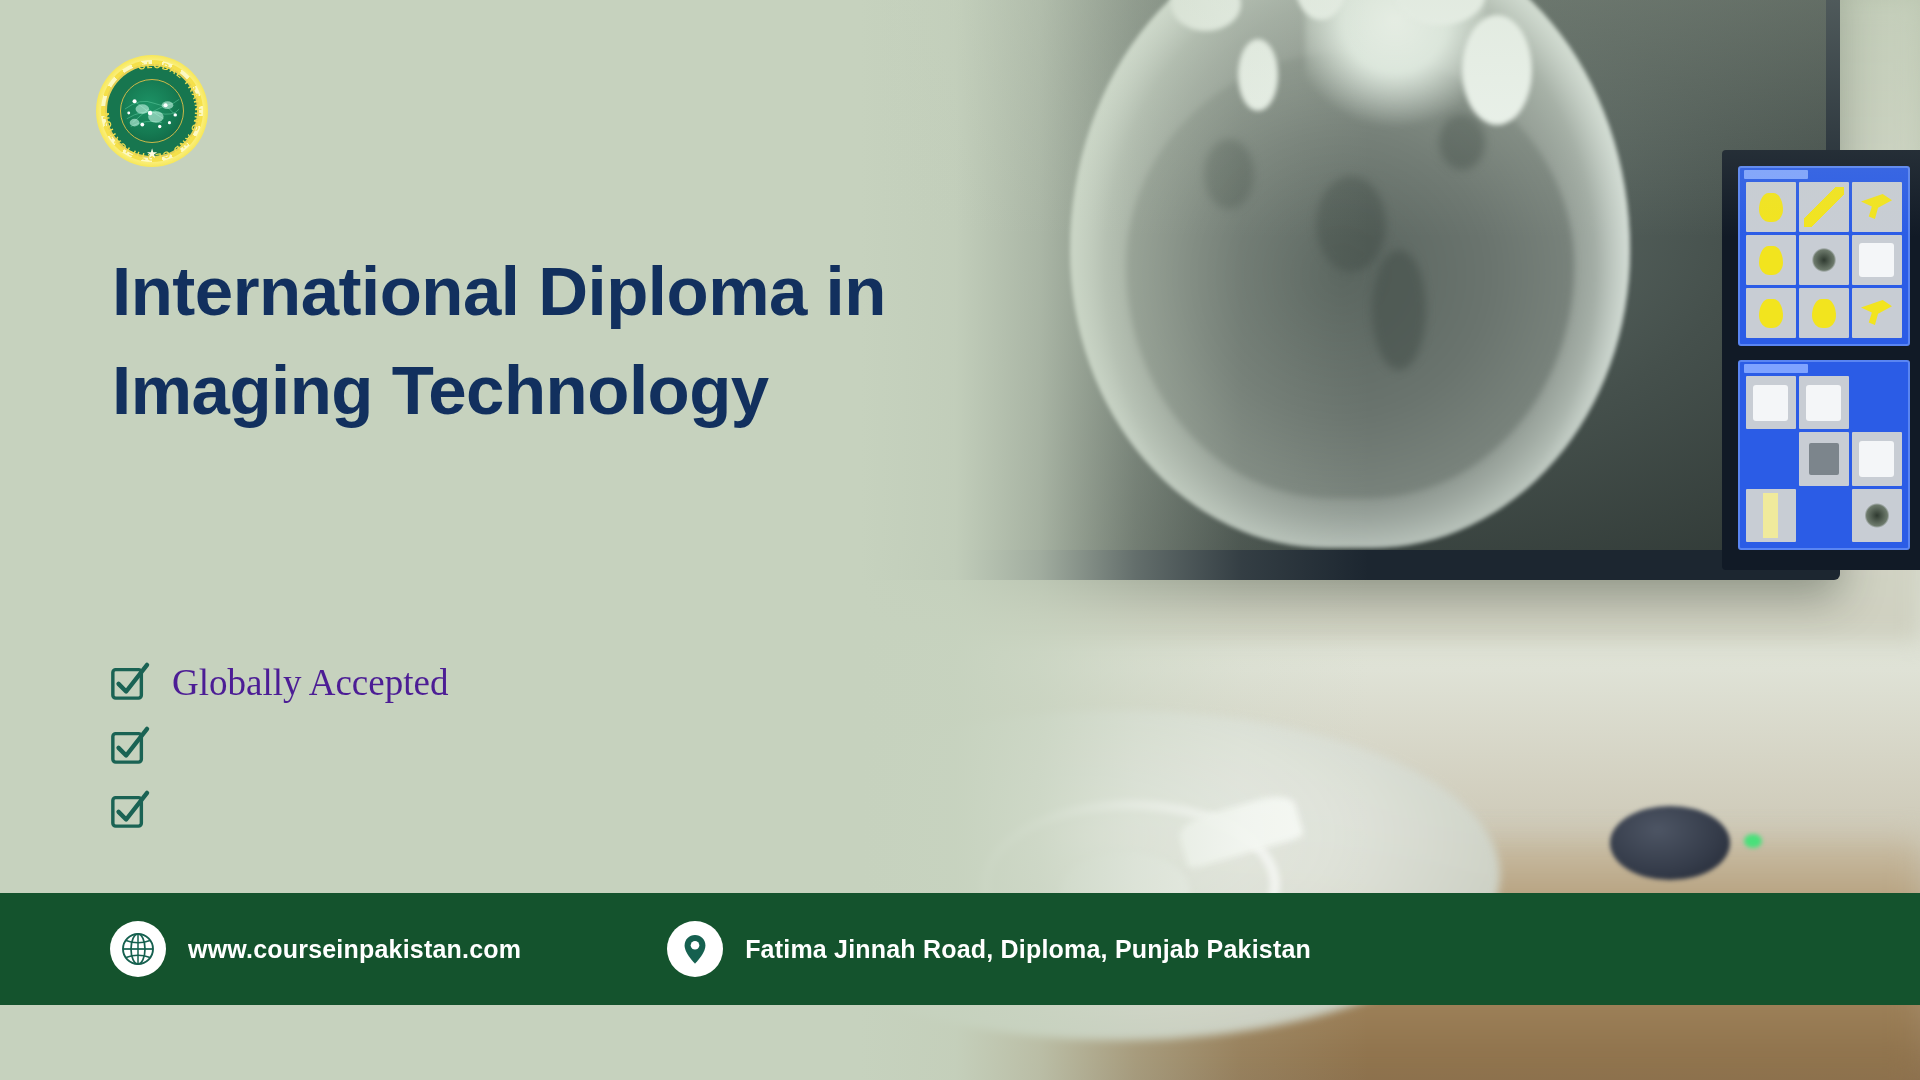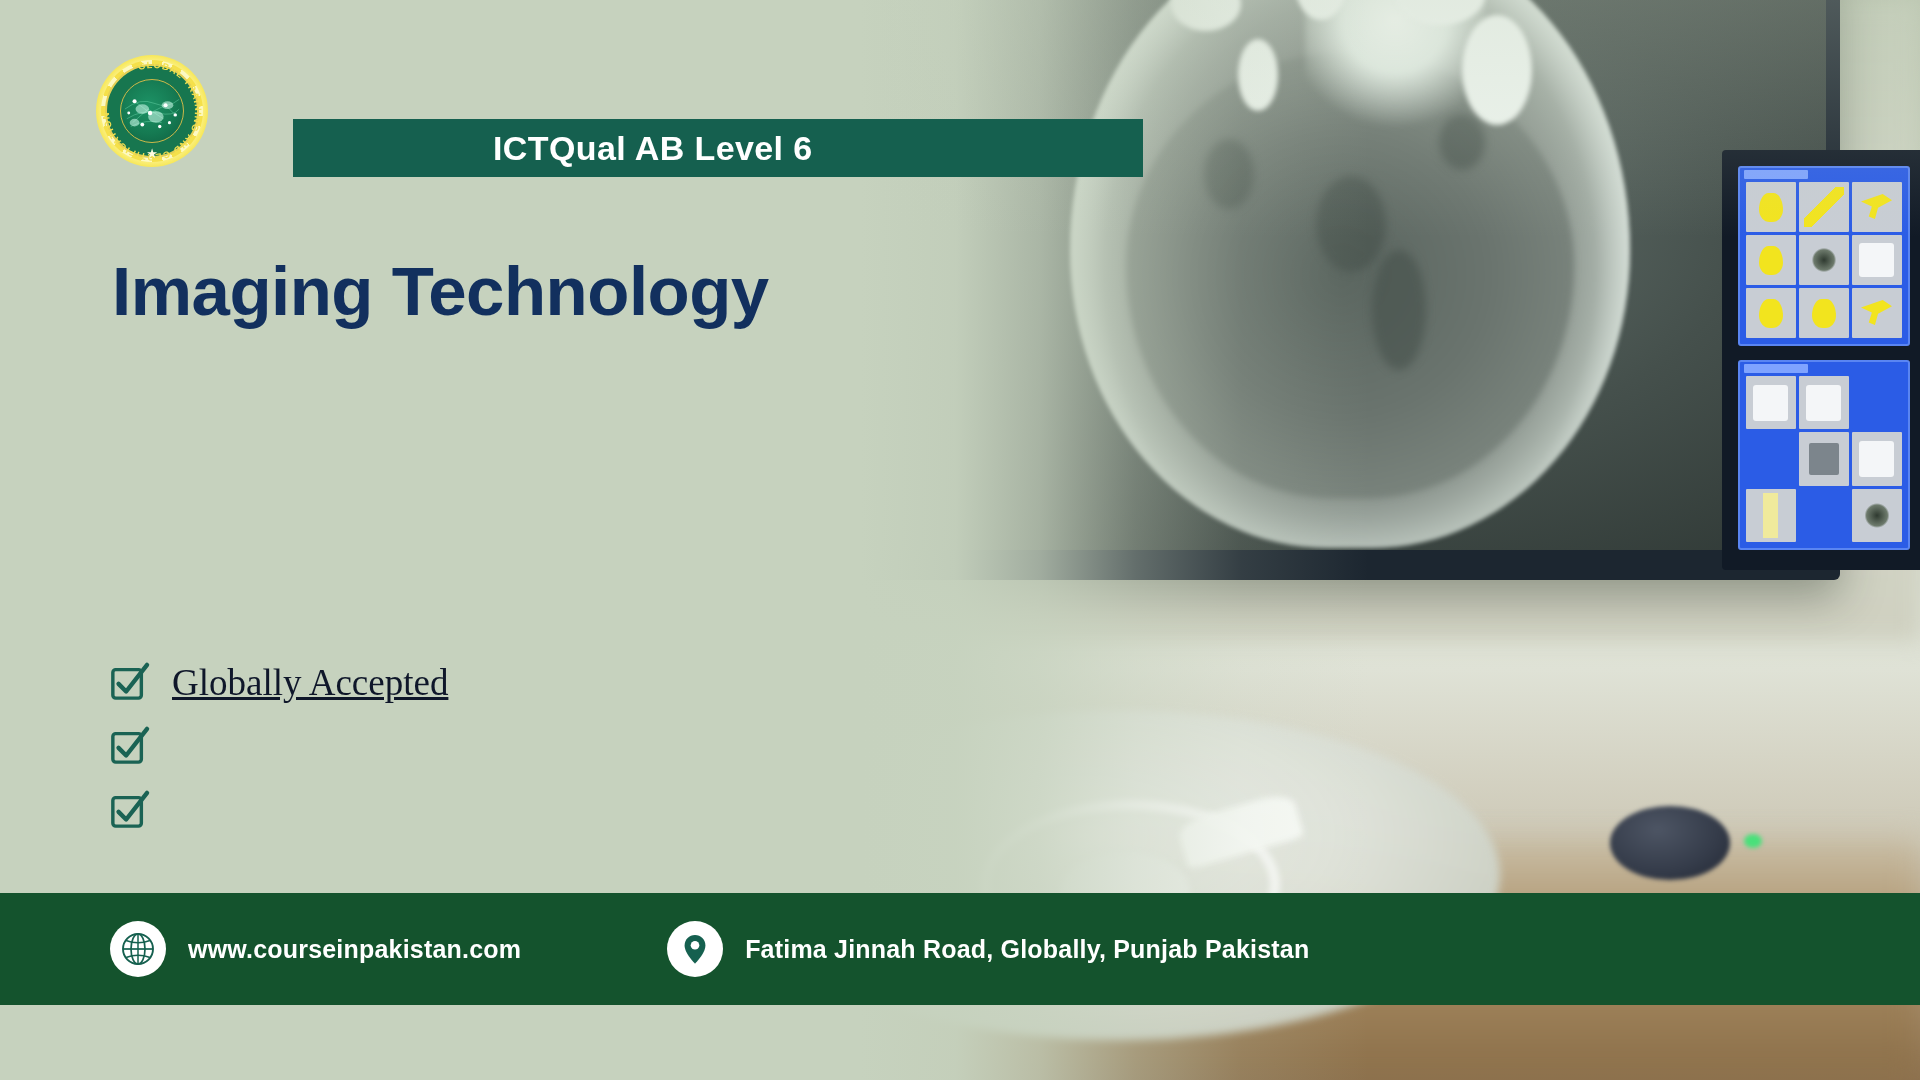--- a/index.html
+++ b/index.html
@@ -316,26 +316,25 @@
   }
   .feature {
     display:flex;
     align-items:center;
     height:64px;
     gap:24px;
   }
   .check-icon { width:38px; height:38px; flex:0 0 38px; position:relative; }
   .check-icon svg { width:100%; height:100%; display:block; overflow:visible; }
   .feature-label {
-    color:#0f172a;
+    color:#4c1d95;
     font-family:"Liberation Serif", serif;
     font-size:37px;
     line-height:1;
     white-space:nowrap;
-    text-decoration:underline;
   }
 
   
   .footer {
     position:absolute;
     left:0; top:893px;
     width:1920px; height:112px;
     background:#14532d;
     display:flex;
     align-items:center;
@@ -499,25 +498,23 @@
           <circle cx="22" cy="46" r="2"></circle>
             <circle cx="40" cy="48" r="1.7"></circle>
           <circle cx="50" cy="44" r="1.6"></circle>
             <circle cx="8" cy="34" r="1.5"></circle>
         </g>
       </svg>
     </div>
     <span class="logo-star">★</span>
   </div>
 
-  <div class="badge">
-    <span class="badge-text">ICTQual AB Level 6</span>
-  </div>
 
   <div class="title">
+    <div class="title-line">International Diploma in</div>
     <div class="title-line">Imaging Technology</div>
   </div>
 
   <div class="features">
 
     <div class="feature">
       <span class="check-icon">
         <svg viewBox="0 0 40 40">
           <rect x="3" y="7" width="30" height="30" rx="3" fill="none" stroke="#1a6354" stroke-width="3.6"></rect>
           <path d="M9 22 L17 30 L39 2" fill="none" stroke="#1a6354" stroke-width="4.6" stroke-linecap="round" stroke-linejoin="round"></path>
@@ -568,18 +565,18 @@
     <span class="fgap-b"></span>
 
     <div class="fitem">
       <span class="fcircle">
         <svg width="34" height="34" viewBox="0 0 34 34">
           <path d="M17 3 C11.2 3 6.6 7.6 6.6 13.4 C6.6 21.4 17 31.5 17 31.5
                    C17 31.5 27.4 21.4 27.4 13.4 C27.4 7.6 22.8 3 17 3 Z" fill="#15604f"></path>
           <circle cx="17" cy="13.2" r="4.3" fill="#ffffff"></circle>
         </svg>
       </span>
-      <span class="ftext">Fatima Jinnah Road, Globally, Punjab Pakistan</span>
+      <span class="ftext">Fatima Jinnah Road, Diploma, Punjab Pakistan</span>
     </div>
 
   </div>
 
 </div>
 
 </body></html>

